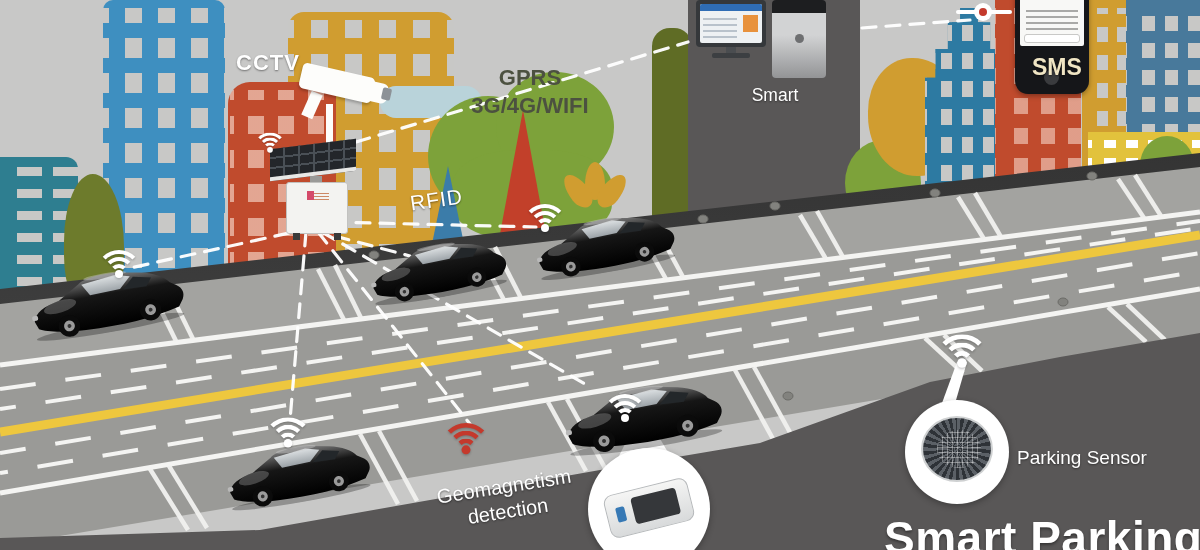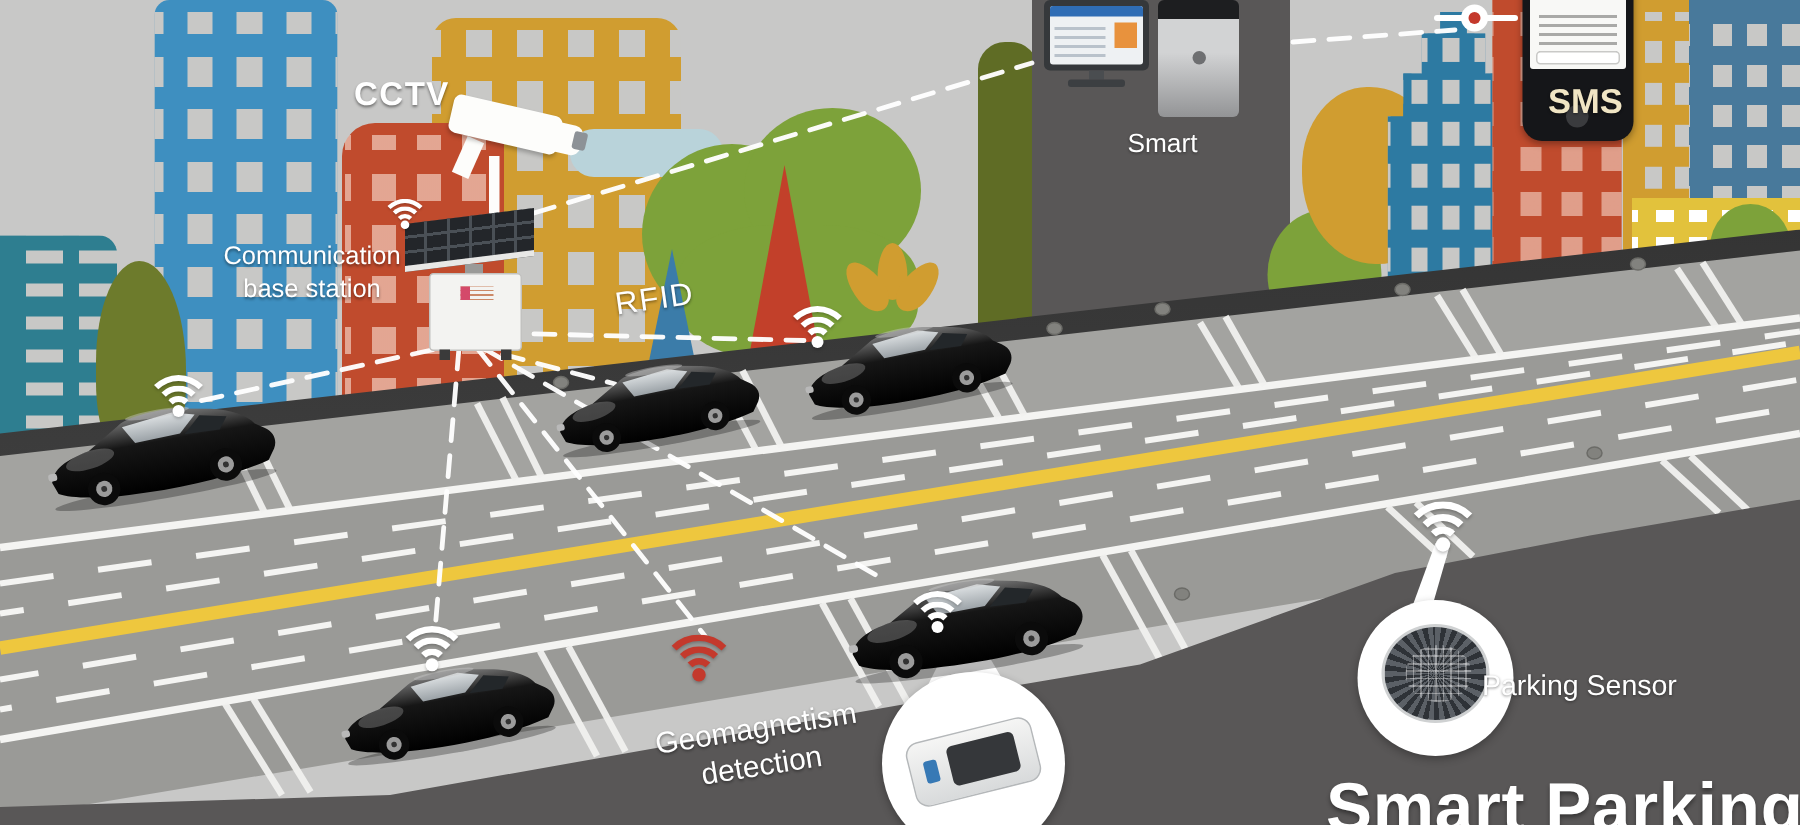--- a/index.html
+++ b/index.html
@@ -151,21 +151,21 @@
   .lbl{position:absolute;color:#fff;text-shadow:0 1px 2px rgba(0,0,0,.45);white-space:nowrap;}
   .lbl .ln{display:block;text-align:center;}
   .l-cctv{left:236px;top:50px;font-size:22px;font-weight:600;letter-spacing:1px;}
   .l-gprs{left:452px;top:64px;width:156px;font-size:22px;font-weight:700;color:var(--gprsText);text-shadow:none;line-height:1.25;}
   .l-base{left:126px;top:160px;width:164px;font-size:17px;line-height:1.3;}
   .l-rfid{left:410px;top:188px;font-size:21px;transform:rotate(-8deg);letter-spacing:1px;}
   .l-mgmt{left:700px;top:84px;width:150px;font-size:17.5px;line-height:1.35;}
   .l-sms{left:1032px;top:54px;font-size:23px;font-weight:700;color:var(--smsText);}
   .l-geo{left:428px;top:474px;width:156px;font-size:20px;line-height:1.25;transform:rotate(-9deg);}
   .l-etag{left:703px;top:491px;font-size:21px;}
-  .l-psensor{left:988px;top:447px;font-size:19px;}
+  .l-psensor{left:1017px;top:447px;font-size:19px;}
   .l-smart{left:884px;top:511px;font-size:46px;font-weight:700;letter-spacing:.5px;text-shadow:0 2px 3px rgba(0,0,0,.4);}
 </style>
 </head>
 <body>
 
 <div id="scene">
 
   <div class="bldg win-grid b-blue-left"></div>
   <div class="bldg win-grid b-teal-left"></div>
   <div class="abs t-olive-left"></div>
@@ -396,23 +396,23 @@
       <span class="tag-screen"><span class="inner"></span></span>
     </div>
   </div>
   <div class="callout co-sensor">
     <div class="sensor-device">
       <span class="dome"></span>
     </div>
   </div>
 
   <div class="lbl l-cctv">CCTV</div>
-  <div class="lbl l-base">
-    <span class="ln">Communication</span>
-    <span class="ln">base station</span>
+  <div class="lbl l-gprs">
+    <span class="ln">GPRS</span>
+    <span class="ln">3G/4G/WIFI</span>
   </div>
   <div class="lbl l-rfid">RFID</div>
   <div class="lbl l-mgmt">
     <span class="ln">Smart</span>
   </div>
   <div class="lbl l-sms">SMS</div>
   <div class="lbl l-geo">
     <span class="ln">Geomagnetism</span>
     <span class="ln">detection</span>
   </div>

